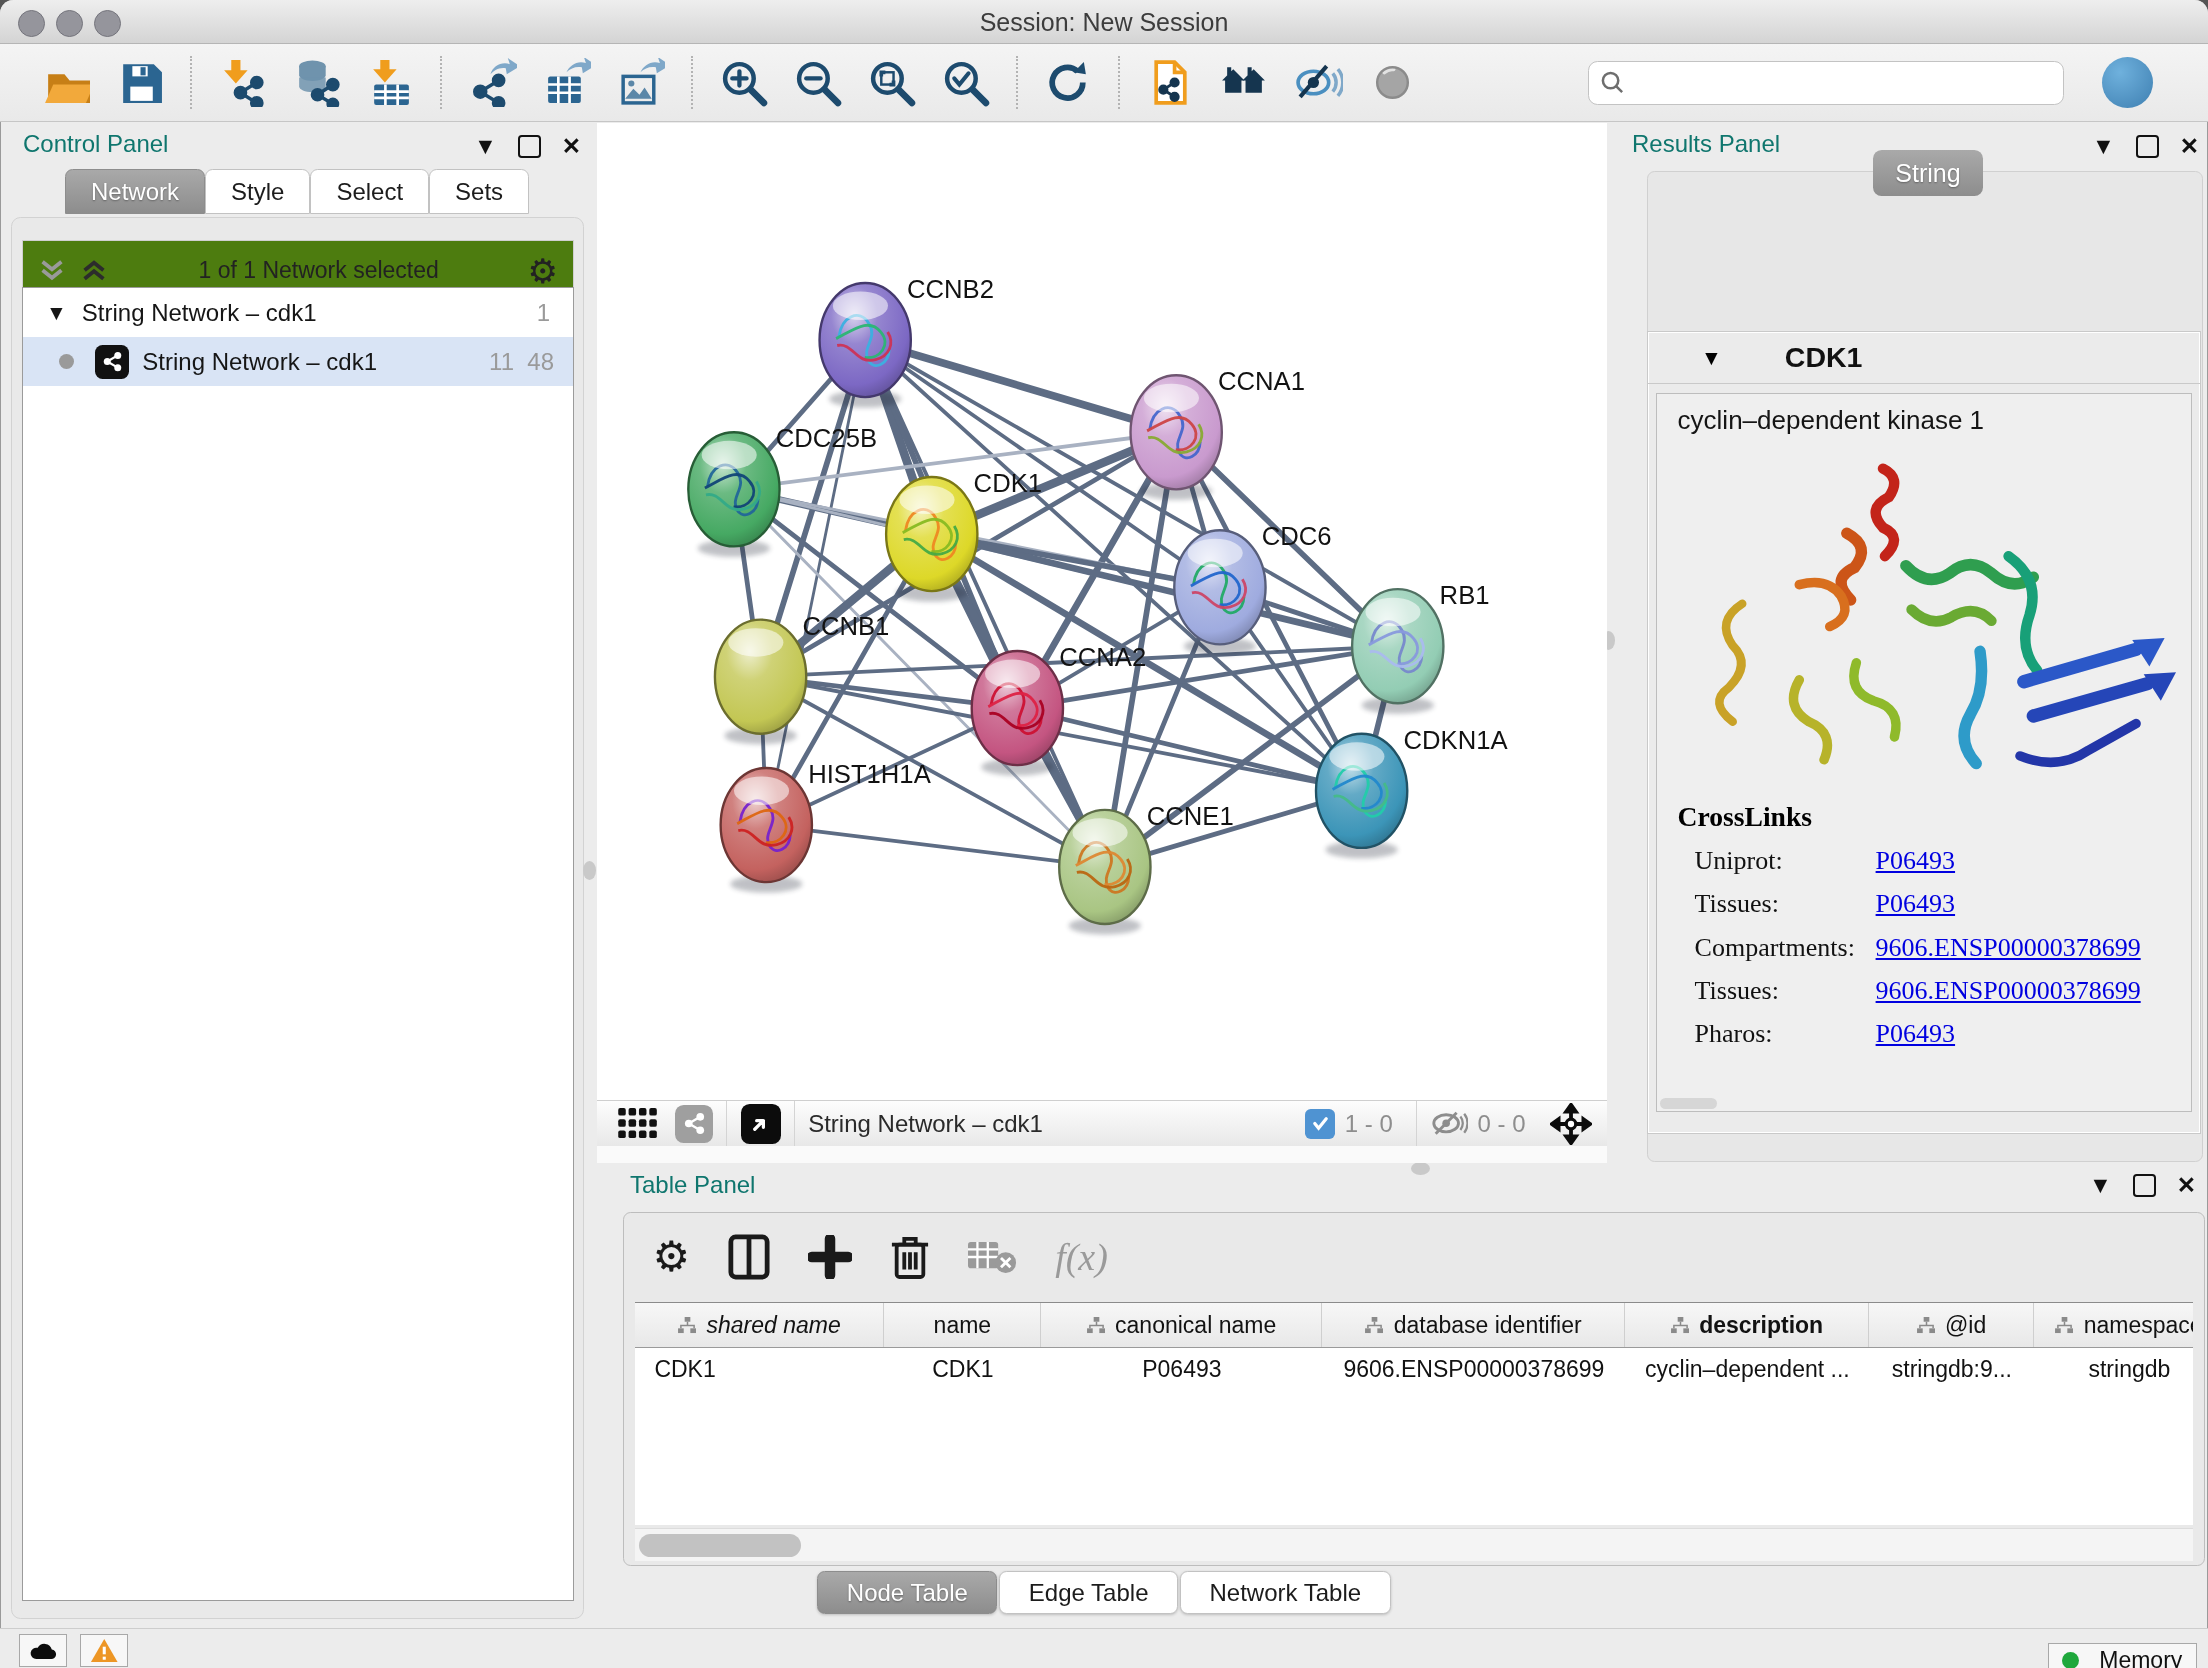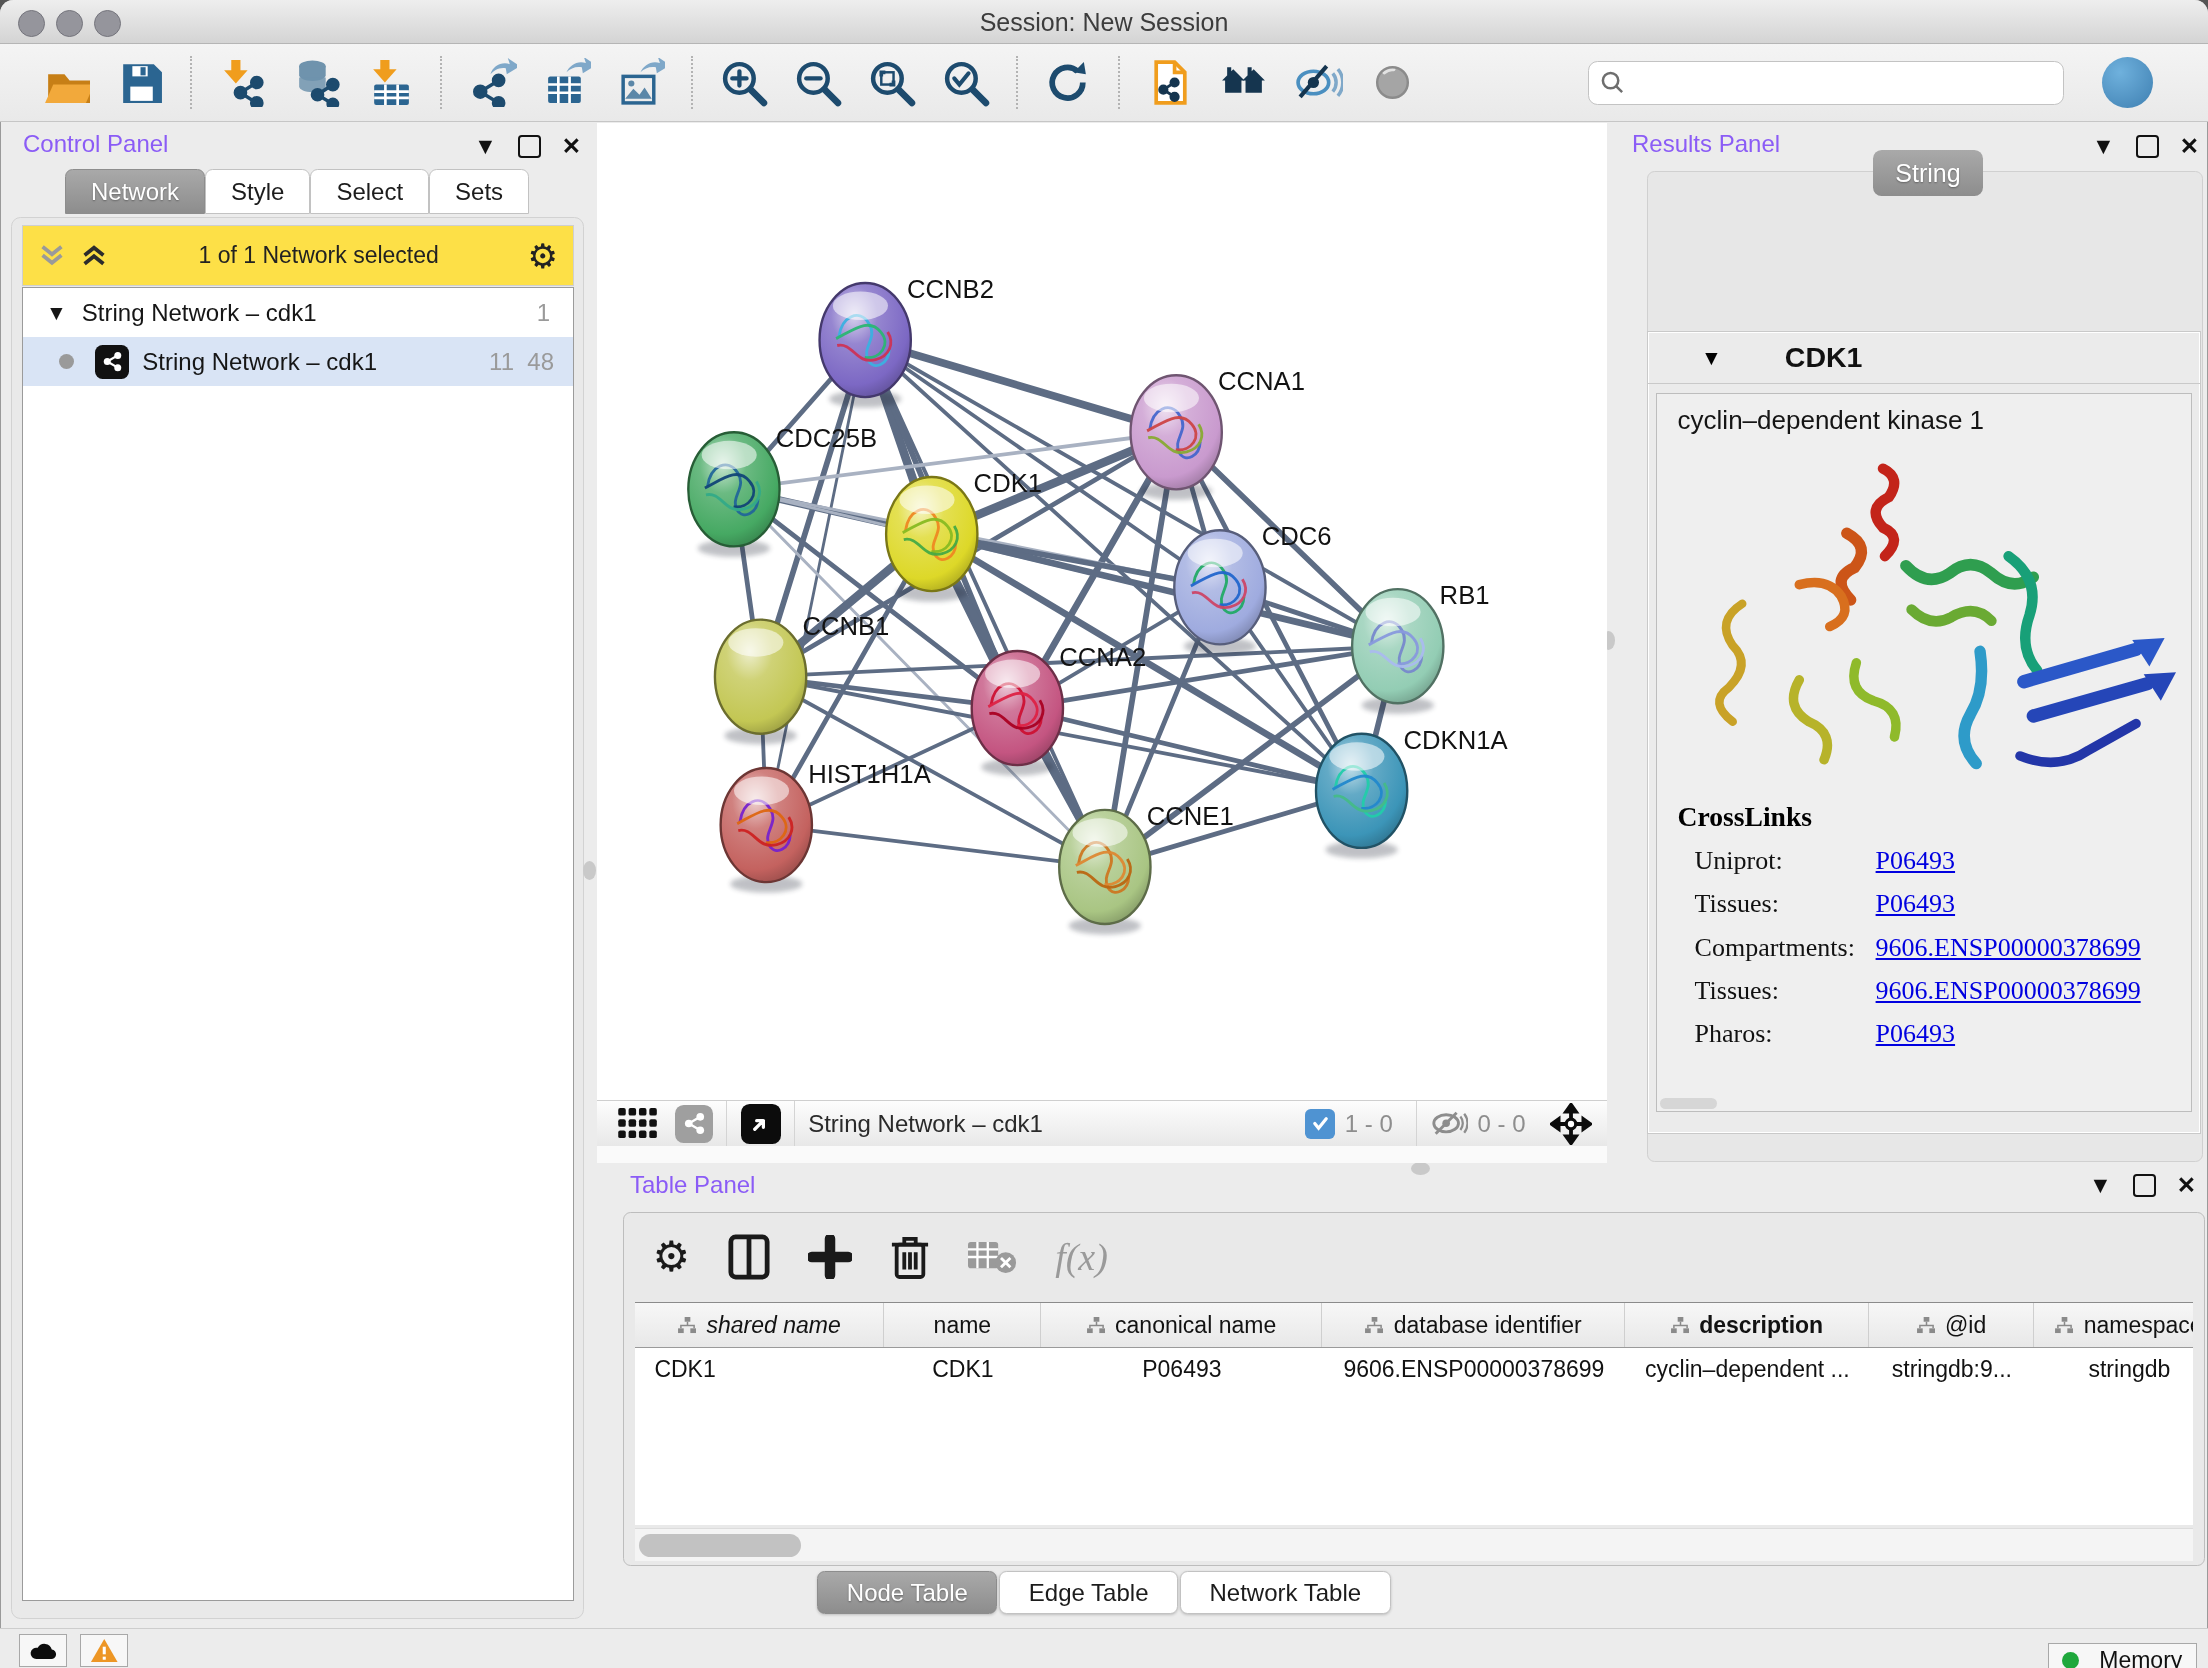--- a/index.html
+++ b/index.html
@@ -18,30 +18,30 @@
     display:flex;align-items:center;padding:0 28.5px;box-sizing:border-box;}
   .tbtn{width:55px;height:55px;margin:0 9.5px;display:flex;align-items:center;justify-content:center;}
   .tsep{width:0;height:53px;border-left:2.9px dotted #b3b3b3;margin:0 13.3px;}
   .searchwrap{margin-left:auto;display:flex;align-items:center;}
   .searchbox{width:476px;height:44px;background:#fff;border:1.9px solid #c3c3c3;border-radius:9.5px;
     display:flex;align-items:center;padding-left:11.4px;box-sizing:border-box;}
   .helpbtn{width:51px;height:51px;border-radius:50%;margin:0 27px 0 38px;
     background:radial-gradient(circle at 35% 30%,#6fb1dd,#3e7fb1);color:#fff;font-size:34px;
     font-weight:bold;display:flex;align-items:center;justify-content:center;}
   
-  .phead{position:absolute;font-size:24px;color:#8b5cf6;text-align:right;}
+  .phead{position:absolute;font-size:24px;color:#0f766e;text-align:right;}
   .picons{position:absolute;display:flex;align-items:center;gap:21px;}
   .picon{font-size:23px;color:#111;line-height:1;}
   .picon.square{width:23px;height:23px;border:2.9px solid #111;border-radius:3.8px;box-sizing:border-box;}
   
   .ctab,.ttab{font-size:24px;padding:7.6px 25px;border:1px solid #c2c2c2;background:#fff;color:#1c1c1c;
     border-radius:7.6px 7.6px 0 0;}
   .ctab.sel,.ttab.sel{background:linear-gradient(#a9a9a9,#8d8d8d);color:#fff;border-color:#8d8d8d;
     text-shadow:0 1px 1.9px rgba(0,0,0,.35);}
-  .subbar{position:absolute;left:22px;top:225px;width:552px;height:61px;background:#fde047;
+  .subbar{position:absolute;left:22px;top:240px;width:552px;height:61px;background:#4d7c0f;
     display:flex;align-items:center;border:1px solid #cfcfcf;box-sizing:border-box;}
   .subbar .stat{flex:1;text-align:center;font-size:23px;color:#222;}
   .listbox{position:absolute;left:22px;top:287px;width:552px;height:1314px;background:#fff;
     border:1px solid #9b9b9b;box-sizing:border-box;}
   .netrow{display:flex;align-items:center;height:49px;font-size:24px;color:#161616;}
   .netrow .cnt{color:#9a9a9a;margin-left:13.3px;}
   .netrow.child{background:#d9e4f5;}
   .shareic{width:34px;height:34px;border-radius:7.6px;background:#111;display:flex;align-items:center;
     justify-content:center;margin-right:13.3px;}
   

